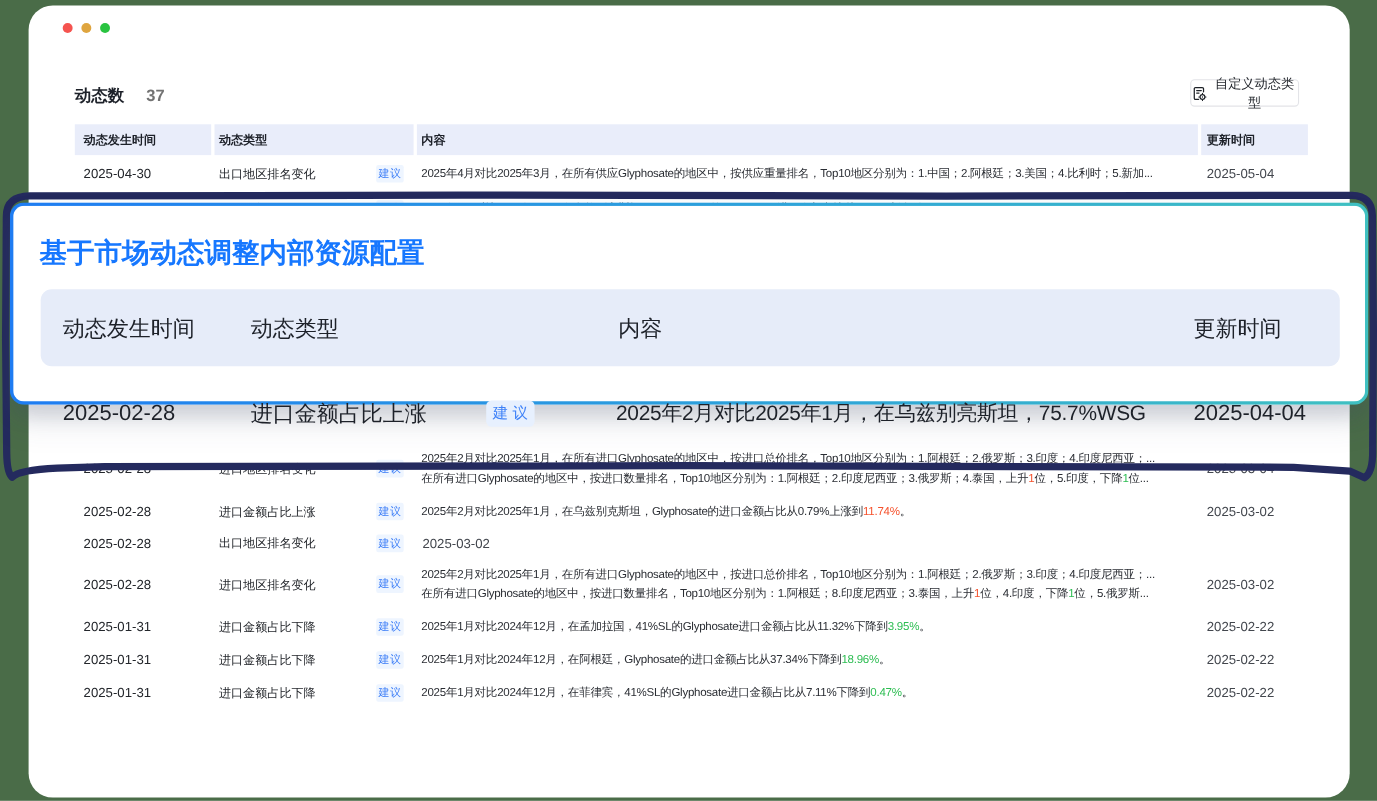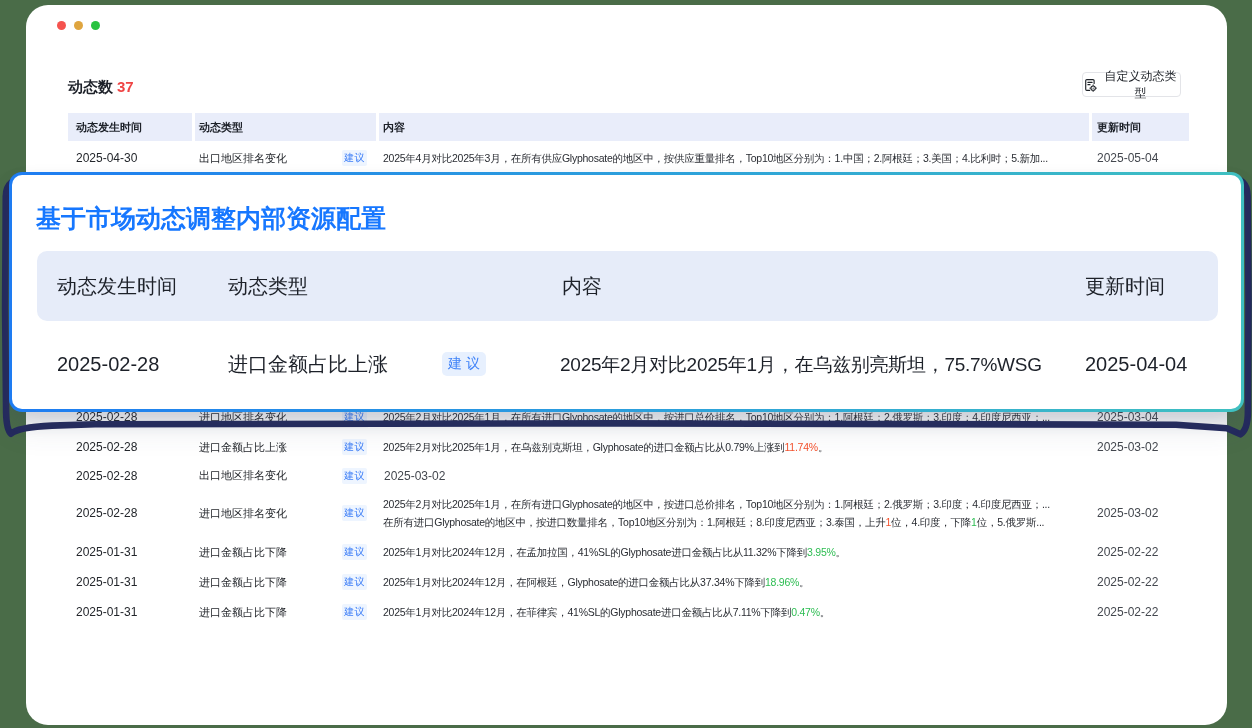--- a/index.html
+++ b/index.html
@@ -15,21 +15,21 @@
     position:absolute; left:26px; top:5px; width:1201px; height:720px;
     background:#ffffff; border-radius:22px;
   }
   .dots { position:absolute; left:31px; top:16px; display:flex; gap:8px; }
   .dot { width:9px; height:9px; border-radius:50%; }
   .dot.r { background:#f5534f; }
   .dot.y { background:#dfa53f; }
   .dot.g { background:#29c340; }
 
   .count-line { position:absolute; left:42px; top:73px; font-size:15px; font-weight:bold; color:#1d2129; }
-  .count-line .num { color:#ef4444; margin-left:4px; }
+  .count-line .num { color:#737373; margin-left:20px; }
 
   .custom-btn {
     position:absolute; left:1056px; top:67px; width:99px; height:25px;
     border:1px solid #e3e4e8; border-radius:4px; background:#fff;
     display:flex; align-items:center; justify-content:center; gap:4px;
     font-size:12px; color:#1d2127; cursor:pointer;
   }
   .custom-btn svg { flex:0 0 auto; }
 
   
@@ -53,21 +53,21 @@
   .c4 { color:#43474e; }
   .up { color:#f5522d; }
   .down { color:#2dbd52; }
   .hiddenrows { height:227px; overflow:hidden; }
 
   
   .sketch { position:absolute; left:0; top:0; width:1252px; height:728px; pointer-events:none; }
 
   
   .overlay {
-    position:absolute; left:9px; top:172px; width:1235px; height:240px;
+    position:absolute; left:9px; top:184px; width:1235px; height:184px;
     border:3px solid transparent; border-radius:13px;
     background:linear-gradient(#fff,#fff) padding-box,
                linear-gradient(90deg,#1e7cf2 0%, #2da2da 55%, #3fc0c1 100%) border-box;
     box-shadow:0 10px 16px rgba(60,70,100,0.18), 0 18px 30px rgba(60,70,100,0.10);
   }
   .ov-title { position:absolute; left:24px; top:26px; font-size:25px; line-height:34px; font-weight:bold; color:#1677ff; }
   .ov-head { position:absolute; left:25px; top:76px; width:1181px; height:70px; background:#e6ecf9; border-radius:10px; }
   .ov-head span { position:absolute; top:0; height:70px; display:flex; align-items:center; font-size:20px; font-weight:500; color:#1d2129; }
   .ov-h1 { left:20px; } .ov-h2 { left:191px; } .ov-h3 { left:525px; } .ov-h4 { left:1048px; }
   .ov-row { position:absolute; left:25px; top:146px; width:1181px; height:86px; }
@@ -137,20 +137,21 @@
           <div class="cell c4">2025-04-04</div>
         </div>
       </div>
     <div id="rows-below">
         <div class="grid4 trow">
           <div class="cell c1">2025-02-28</div>
           <div class="cell c2"><span>进口地区排名变化</span><span class="tag">建议</span></div>
           <div class="cell c3">
             <div class="lines">
               <div class="line"><span>2025年2月对比2025年1月，在所有进口Glyphosate的地区中，按进口总价排名，Top10地区分别为：1.阿根廷；2.俄罗斯；3.印度；4.印度尼西亚；...</span></div>
+              <div class="line"><span>在所有进口Glyphosate的地区中，按进口数量排名，Top10地区分别为：1.阿根廷；2.印度尼西亚；3.俄罗斯；4.泰国，上升</span><span class="up">1</span><span>位，5.印度，下降</span><span class="down">1</span><span>位...</span></div>
             </div>
           </div>
           <div class="cell c4">2025-03-04</div>
         </div>
         <div class="grid4 trow">
           <div class="cell c1">2025-02-28</div>
           <div class="cell c2"><span>进口金额占比上涨</span><span class="tag">建议</span></div>
           <div class="cell c3">
             <div class="lines">
               <div class="line"><span>2025年2月对比2025年1月，在乌兹别克斯坦，Glyphosate的进口金额占比从0.79%上涨到</span><span class="up">11.74%</span><span>。</span></div>

